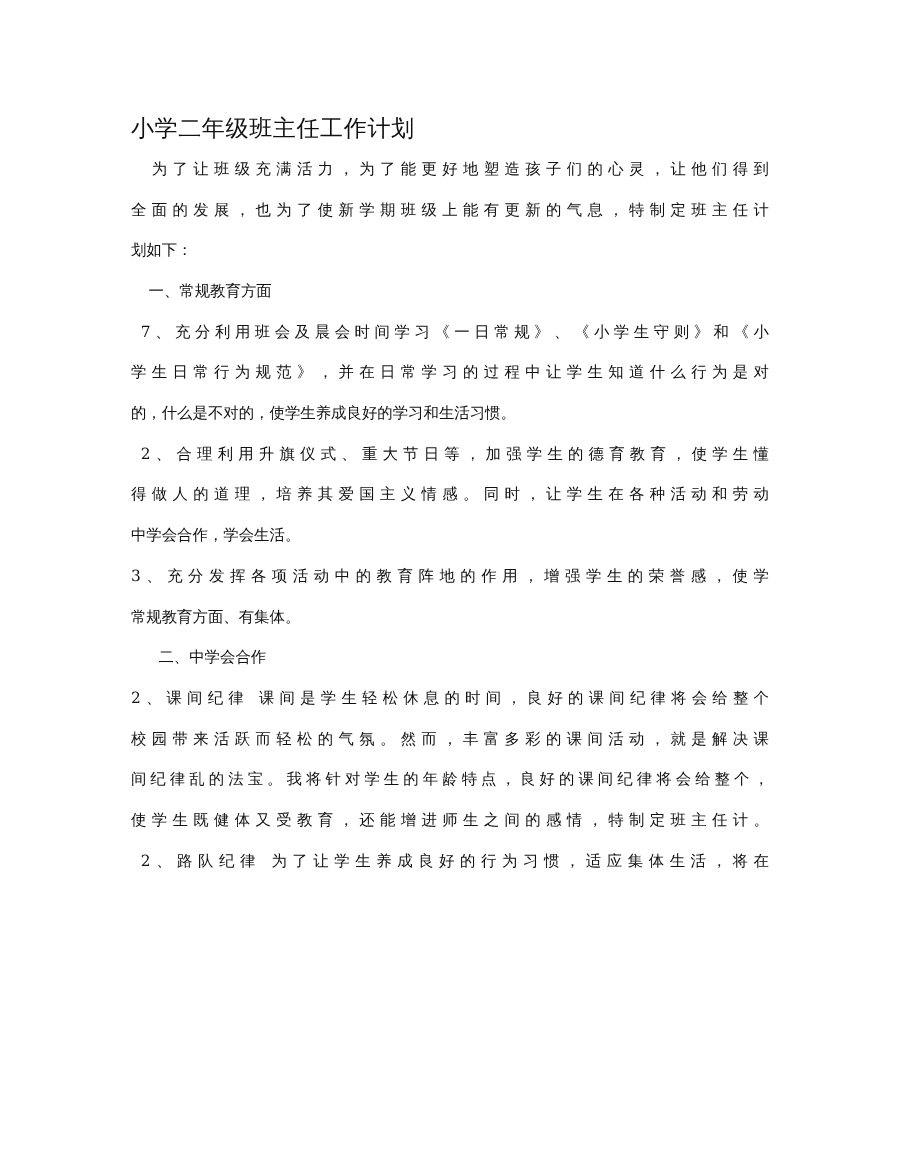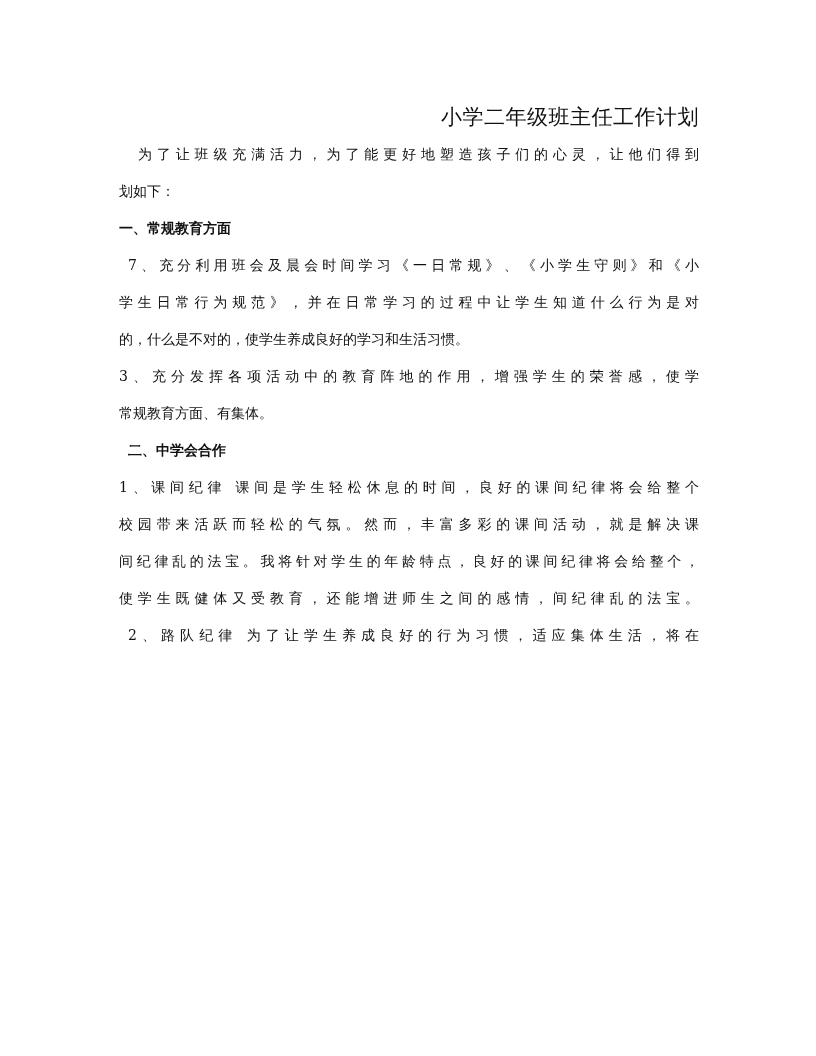--- a/index.html
+++ b/index.html
@@ -15,75 +15,82 @@
       font-family: "DejaVu Serif", "Liberation Serif", serif;
       color: #111111;
     }
     .page {
       position: absolute;
       left: 119px;
       top: 102px;
       width: 580px;
     }
     .title {
-      text-align: right;
+      text-align: left;
       font-size: 21px;
       line-height: 30px;
       height: 30px;
       margin: 0 0 4px 0;
       font-weight: normal;
       letter-spacing: 0.5px;
     }
     .line {
       font-size: 14px;
       line-height: 37px;
       height: 37px;
       white-space: nowrap;
       text-align: justify;
       text-align-last: justify;
       margin: 0;
     }
     .line.last {
       text-align-last: left;
     }
     .heading {
-      font-weight: bold;
+      font-weight: normal;
+      margin-left: 16px;
     }
     .indent-sm { padding-left: 9px; }
   </style>
 </head>
 <body>
 
 <div class="page">
   <h1 class="title">小学二年级班主任工作计划</h1>
 
   <div>
     <p class="line" style="padding-left:19px">为了让班级充满活力，为了能更好地塑造孩子们的心灵，让他们得到</p>
+    <p class="line">全面的发展，也为了使新学期班级上能有更新的气息，特制定班主任计</p>
     <p class="line last">划如下：</p>
   </div>
 
   <p class="line last heading">一、常规教育方面</p>
 
   <div>
     <p class="line indent-sm">7、充分利用班会及晨会时间学习《一日常规》、《小学生守则》和《小</p>
     <p class="line">学生日常行为规范》，并在日常学习的过程中让学生知道什么行为是对</p>
     <p class="line last">的，什么是不对的，使学生养成良好的学习和生活习惯。</p>
   </div>
 
+  <div>
+    <p class="line indent-sm">2、合理利用升旗仪式、重大节日等，加强学生的德育教育，使学生懂</p>
+    <p class="line">得做人的道理，培养其爱国主义情感。同时，让学生在各种活动和劳动</p>
+    <p class="line last">中学会合作，学会生活。</p>
+  </div>
 
   <div>
     <p class="line">3、充分发挥各项活动中的教育阵地的作用，增强学生的荣誉感，使学</p>
     <p class="line last">常规教育方面、有集体。</p>
   </div>
 
   <p class="line last heading indent-sm">二、中学会合作</p>
 
   <div>
-    <p class="line">1、课间纪律 课间是学生轻松休息的时间，良好的课间纪律将会给整个</p>
+    <p class="line">2、课间纪律 课间是学生轻松休息的时间，良好的课间纪律将会给整个</p>
     <p class="line">校园带来活跃而轻松的气氛。然而，丰富多彩的课间活动，就是解决课</p>
     <p class="line">间纪律乱的法宝。我将针对学生的年龄特点，良好的课间纪律将会给整个，</p>
-    <p class="line">使学生既健体又受教育，还能增进师生之间的感情，间纪律乱的法宝。</p>
+    <p class="line">使学生既健体又受教育，还能增进师生之间的感情，特制定班主任计。</p>
   </div>
 
   <div>
     <p class="line indent-sm">2、路队纪律 为了让学生养成良好的行为习惯，适应集体生活，将在</p>
   </div>
 </div>
 
 </body></html>

